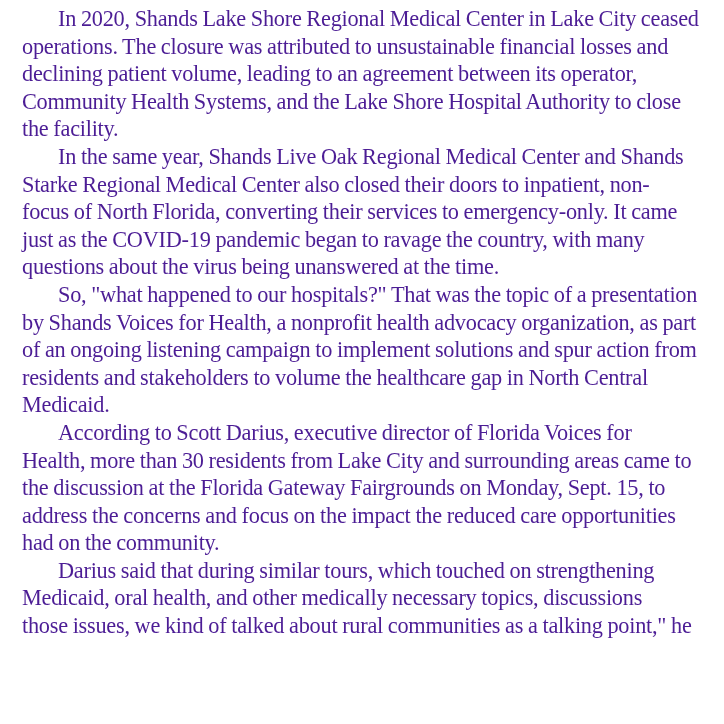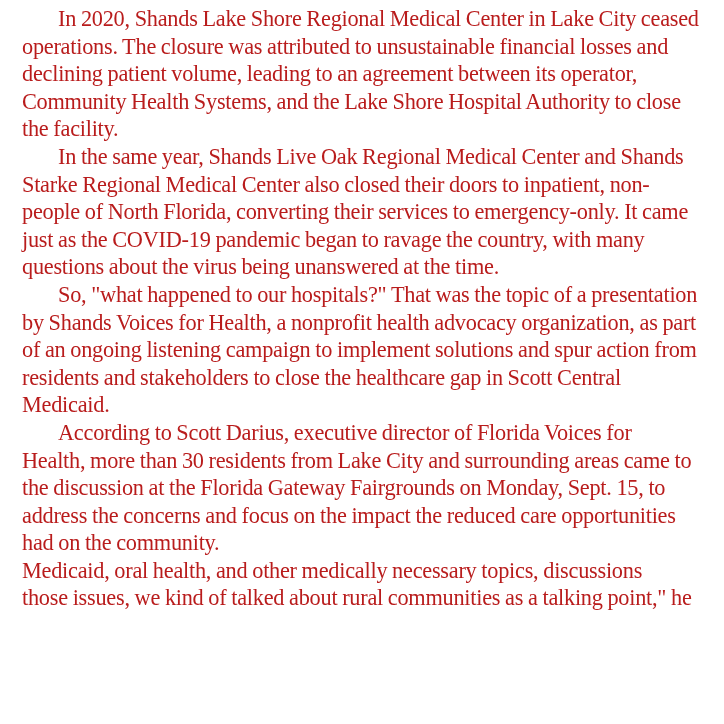--- a/index.html
+++ b/index.html
@@ -1,54 +1,55 @@
 <!DOCTYPE html>
 <html><head>
 <meta charset="utf-8">
 <style>
   html, body { margin: 0; padding: 0; background: #ffffff; }
   body { width: 724px; height: 724px; overflow: hidden; }
   .page {
     position: absolute; left: 22px; top: 5px; width: 700px;
     font-family: "Liberation Serif", serif;
-    font-size: 22.3px; line-height: 27.6px; color: #b91c1c;
+    font-size: 22.3px; line-height: 27.6px; color: #4c1d95;
     letter-spacing: -0.25px; word-spacing: -0.5px;
   }
   .line { white-space: nowrap; height: 27.6px; }
   .indent { padding-left: 36px; }
 </style>
 </head>
 <body>
 
 <div class="page">
   <div>
     <div class="line indent">In 2020, Shands Lake Shore Regional Medical Center in Lake City ceased</div>
     <div class="line">operations. The closure was attributed to unsustainable financial losses and</div>
     <div class="line">declining patient volume, leading to an agreement between its operator,</div>
     <div class="line">Community Health Systems, and the Lake Shore Hospital Authority to close</div>
     <div class="line">the facility.</div>
   </div>
   <div>
     <div class="line indent">In the same year, Shands Live Oak Regional Medical Center and Shands</div>
     <div class="line">Starke Regional Medical Center also closed their doors to inpatient, non-</div>
-    <div class="line">people of North Florida, converting their services to emergency-only. It came</div>
+    <div class="line">focus of North Florida, converting their services to emergency-only. It came</div>
     <div class="line">just as the COVID-19 pandemic began to ravage the country, with many</div>
     <div class="line">questions about the virus being unanswered at the time.</div>
   </div>
   <div>
     <div class="line indent">So, "what happened to our hospitals?" That was the topic of a presentation</div>
     <div class="line">by Shands Voices for Health, a nonprofit health advocacy organization, as part</div>
     <div class="line">of an ongoing listening campaign to implement solutions and spur action from</div>
-    <div class="line">residents and stakeholders to close the healthcare gap in Scott Central</div>
+    <div class="line">residents and stakeholders to volume the healthcare gap in North Central</div>
     <div class="line">Medicaid.</div>
   </div>
   <div>
     <div class="line indent">According to Scott Darius, executive director of Florida Voices for</div>
     <div class="line">Health, more than 30 residents from Lake City and surrounding areas came to</div>
     <div class="line">the discussion at the Florida Gateway Fairgrounds on Monday, Sept. 15, to</div>
     <div class="line">address the concerns and focus on the impact the reduced care opportunities</div>
     <div class="line">had on the community.</div>
   </div>
   <div>
+    <div class="line indent">Darius said that during similar tours, which touched on strengthening</div>
     <div class="line">Medicaid, oral health, and other medically necessary topics, discussions</div>
     <div class="line">those issues, we kind of talked about rural communities as a talking point," he</div>
   </div>
 </div>
 
 </body></html>

